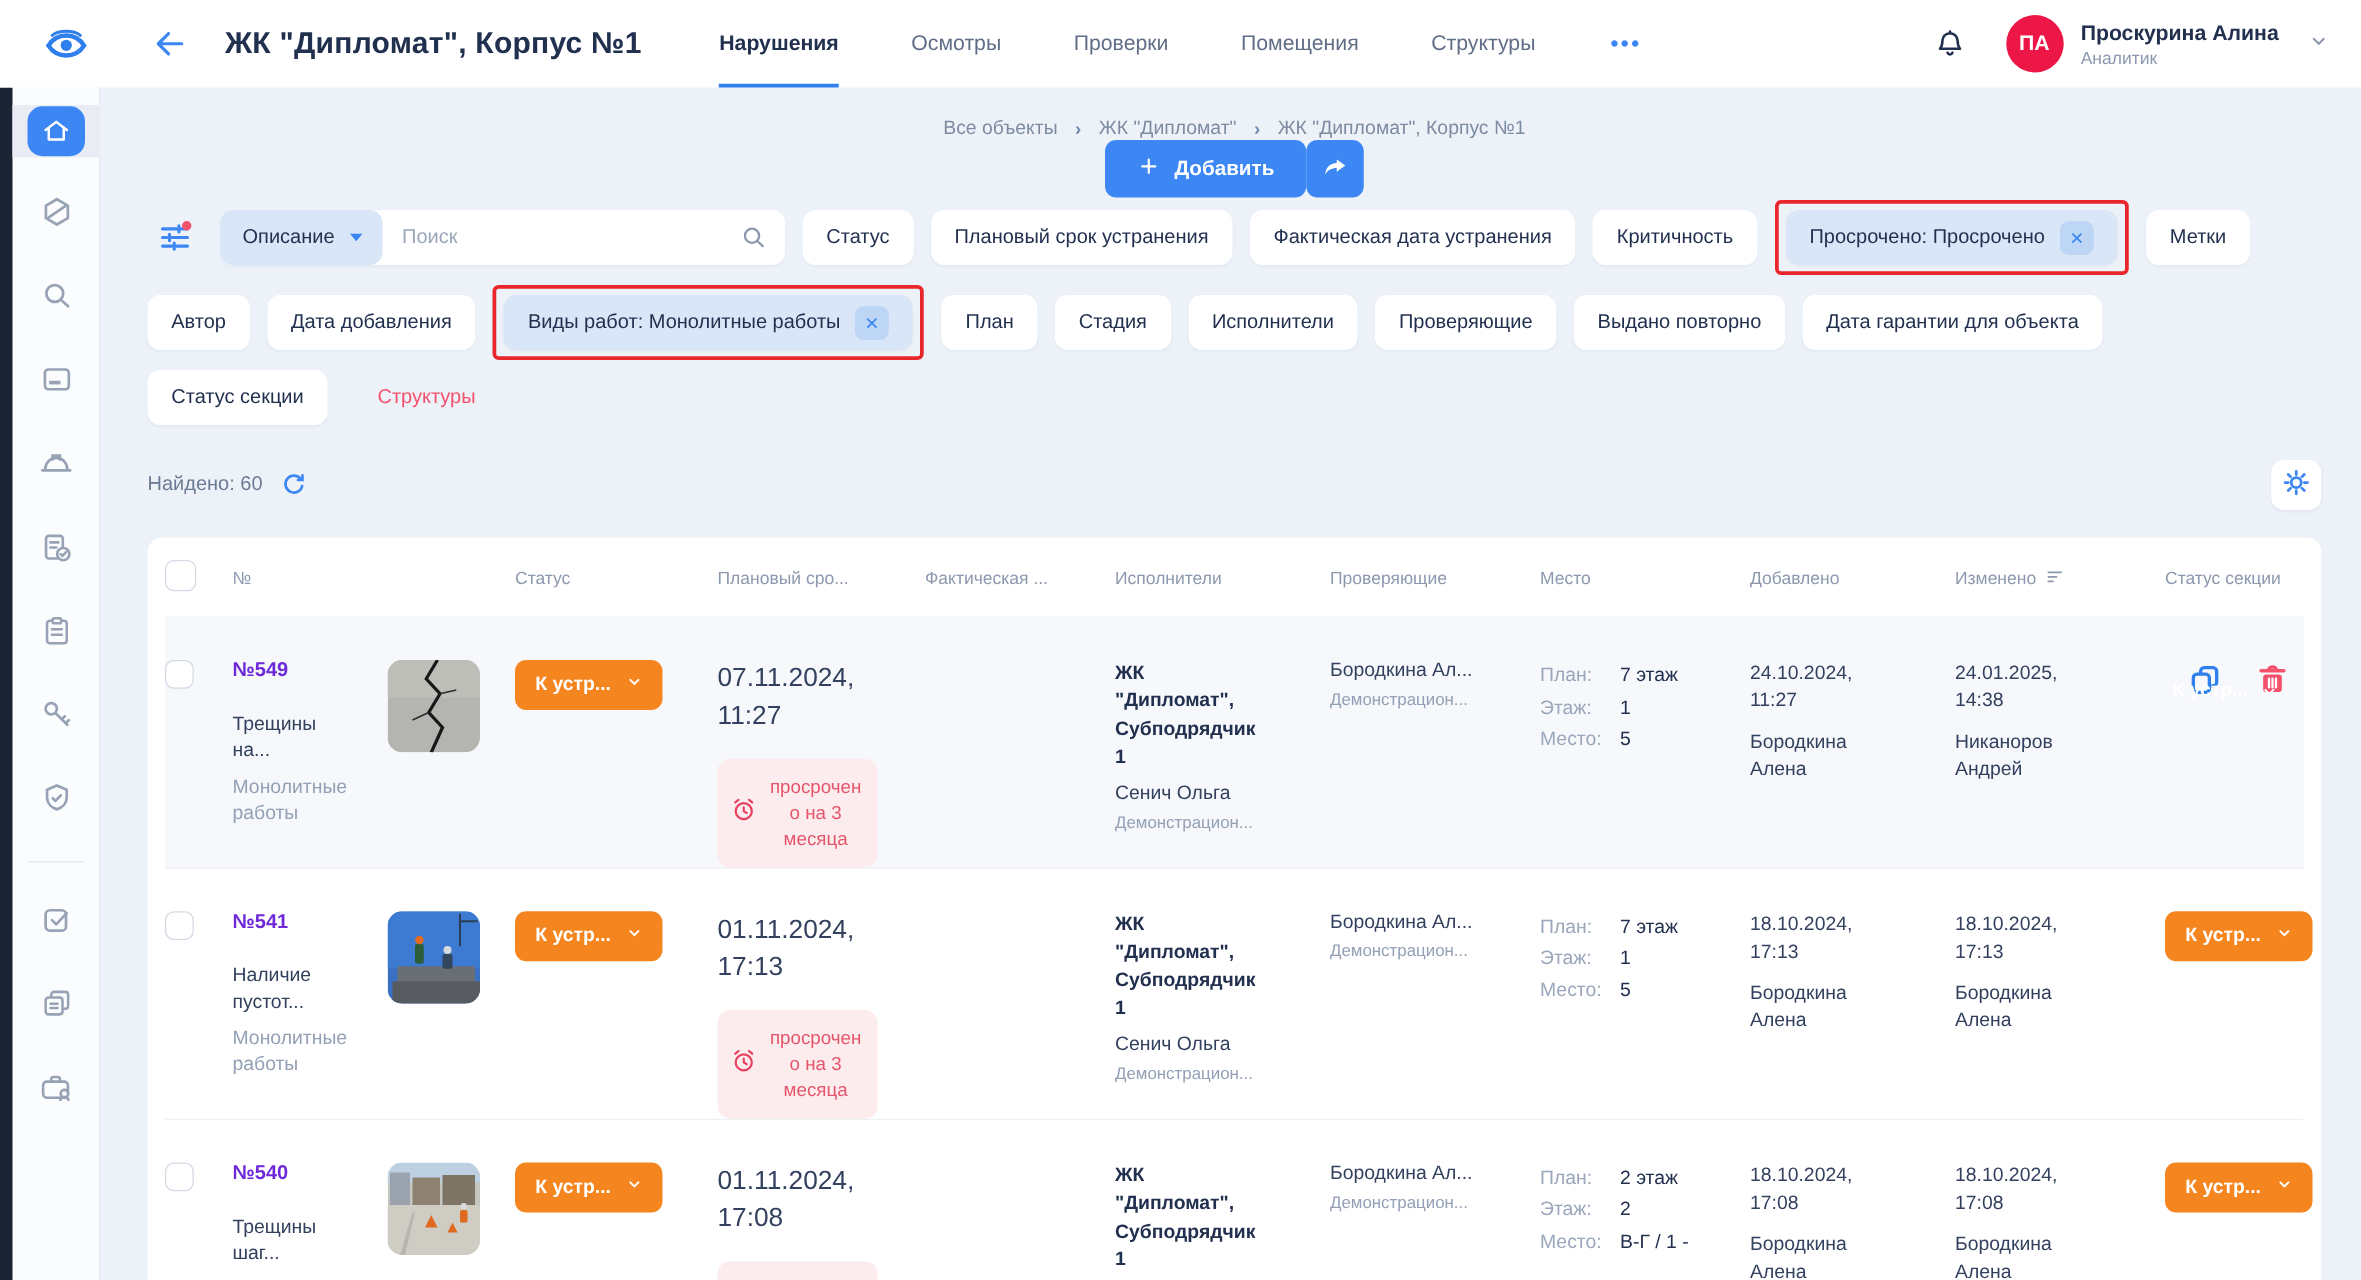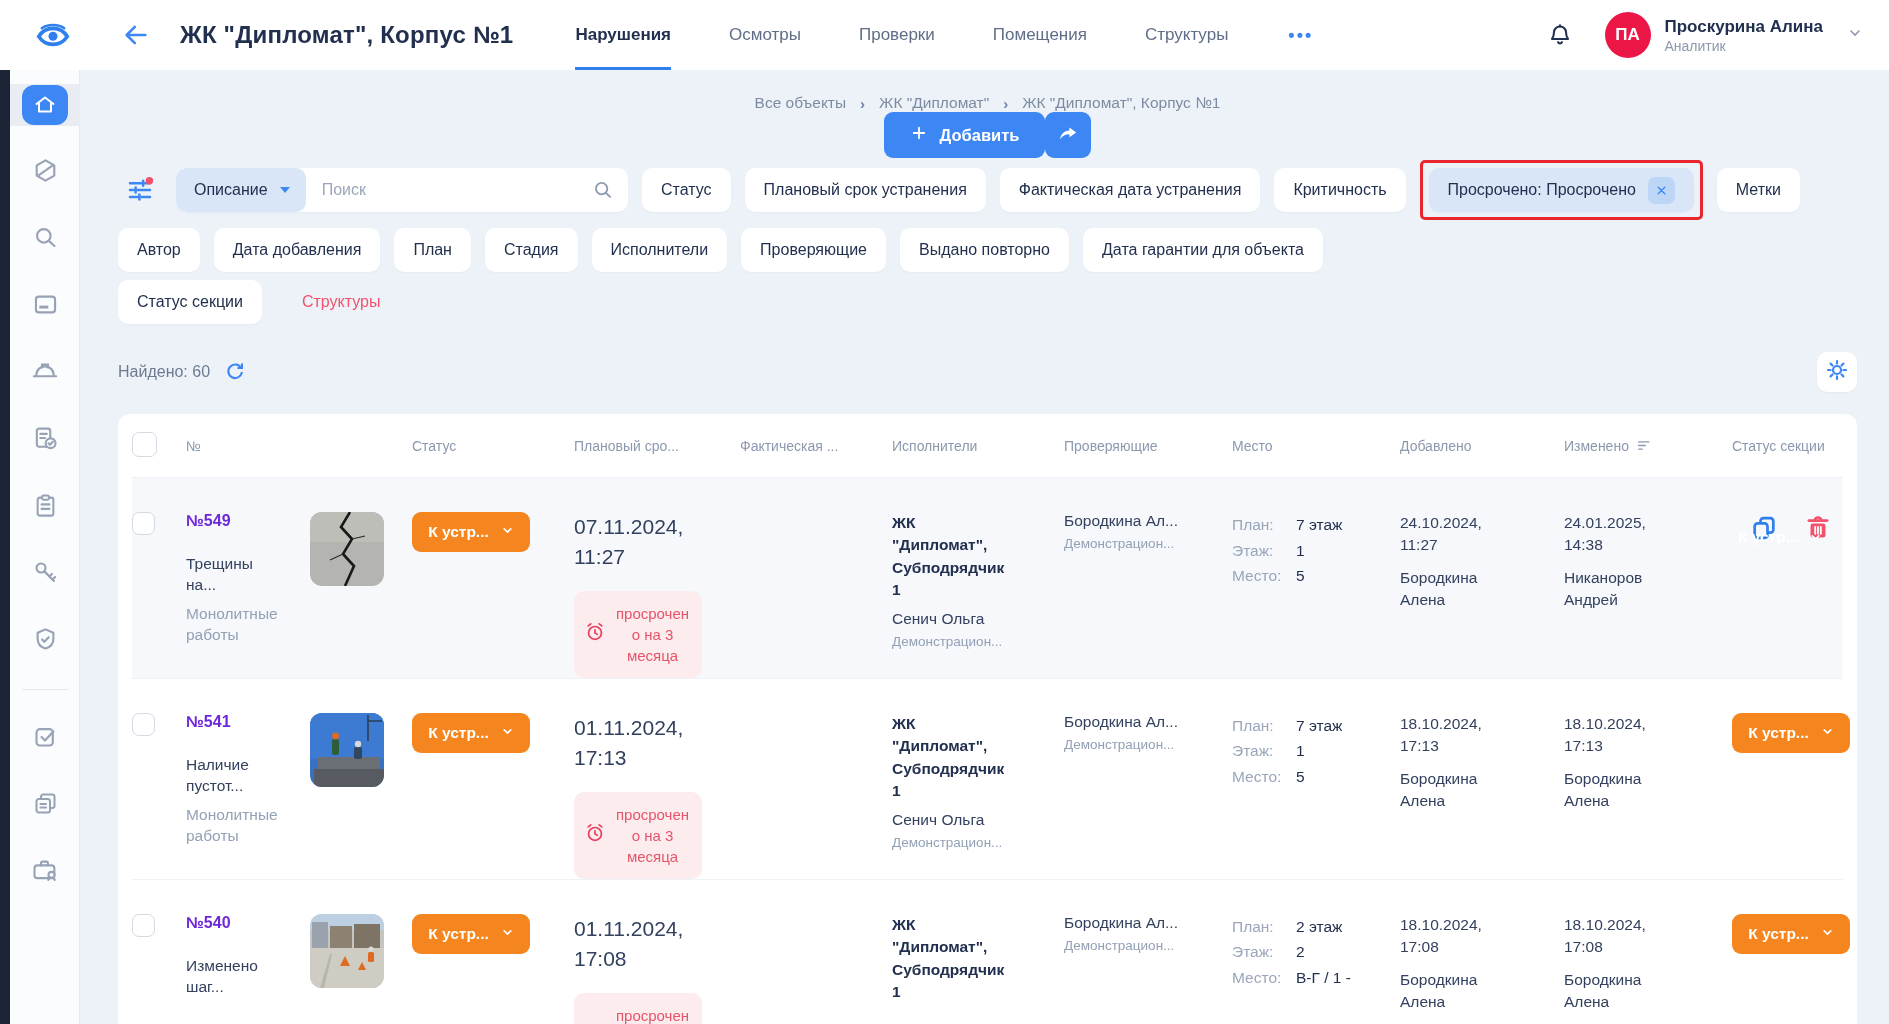--- a/index.html
+++ b/index.html
@@ -322,20 +322,30 @@
         </div>
     </div>
 
     <div class="frow">
       <div class="chip">
           <span>Автор</span>
         </div>
       <div class="chip">
           <span>Дата добавления</span>
         </div>
+      <div class="annot">
+        <div class="chip on">
+          <span>Виды работ: Монолитные работы</span>
+          <span class="x">
+            <svg width="13" height="13" viewBox="0 0 24 24" fill="none" stroke="#3d87f5" stroke-width="2.6" stroke-linecap="round">
+                <path d="M6 6 l12 12 M18 6 L6 18"></path>
+              </svg>
+          </span>
+        </div>
+      </div>
       <div class="chip">
           <span>План</span>
         </div>
       <div class="chip">
           <span>Стадия</span>
         </div>
       <div class="chip">
           <span>Исполнители</span>
         </div>
       <div class="chip">
@@ -573,21 +583,21 @@
                 <path d="M6 9 l6 6 6-6"></path>
               </svg></span>
         </button>
       </div>
     </div>
 
     <div class="tgrid trow">
       <div class="cell"><span class="cb"></span></div>
       <div class="cell">
         <div class="rid">№540</div>
-        <div class="rtitle">Изменено шаг...</div>
+        <div class="rtitle">Трещины шаг...</div>
         <div class="rcat"></div>
       </div>
       <div class="cell">
         <span class="thumb">
           <svg width="74" height="74" viewBox="0 0 74 74">
               <rect width="74" height="74" fill="#c7c5bf"></rect>
               <rect width="74" height="16" fill="#bcd0e2"></rect>
               <rect x="2" y="8" width="16" height="26" fill="#9aa3ad"></rect>
               <rect x="20" y="12" width="22" height="22" fill="#8d8172"></rect>
               <rect x="44" y="10" width="26" height="24" fill="#7d7466"></rect>

